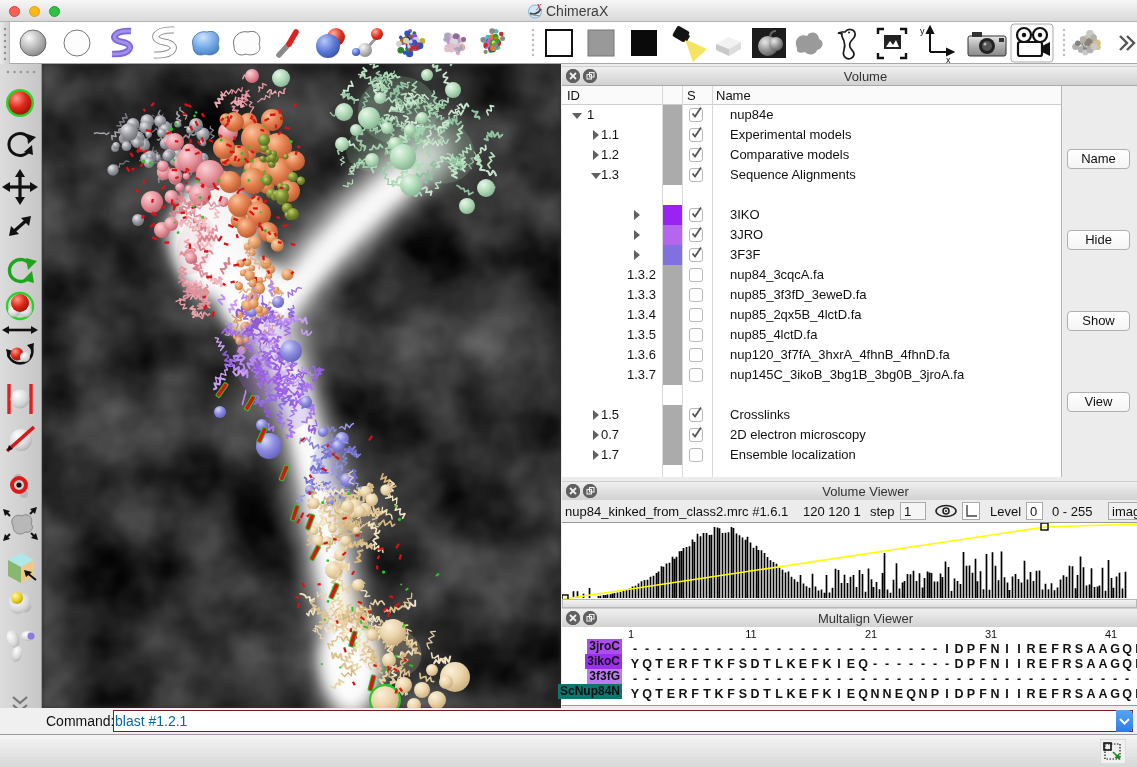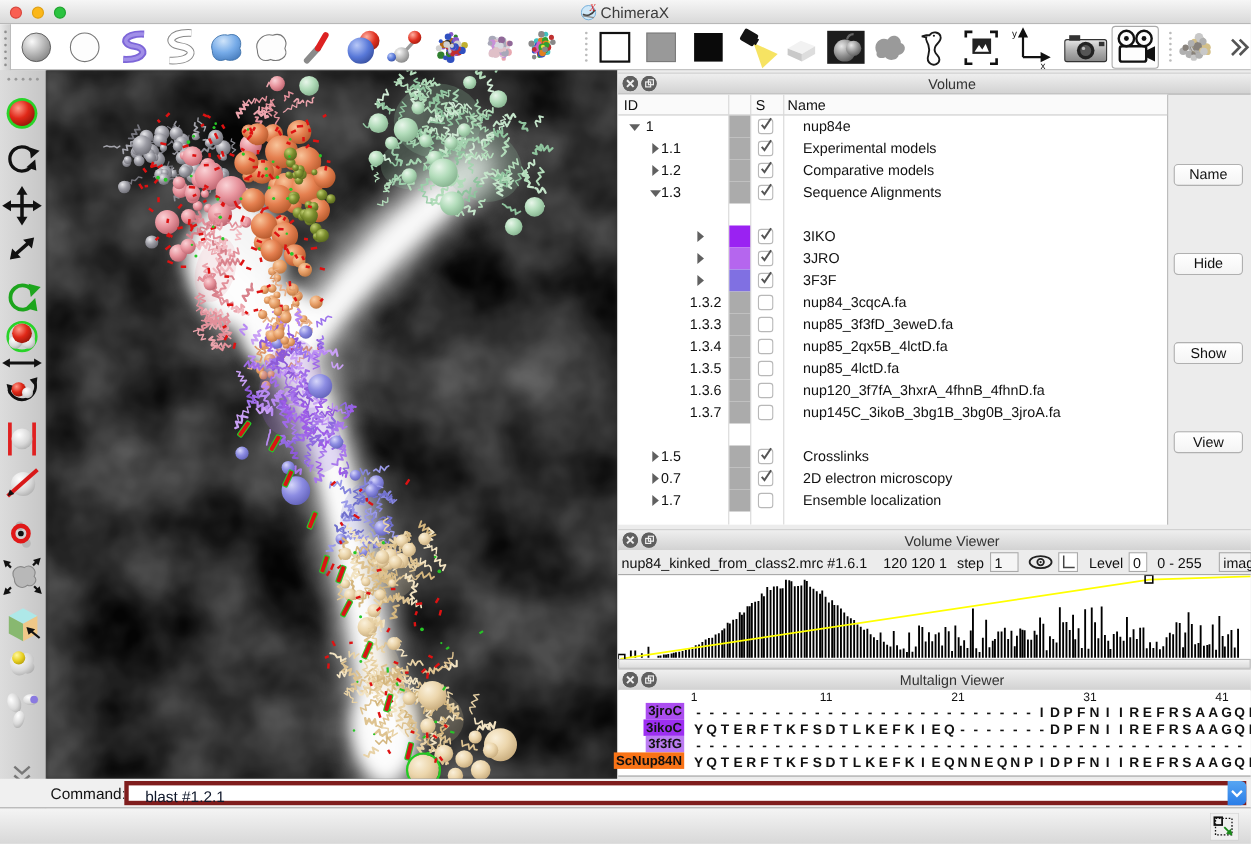--- a/index.html
+++ b/index.html
@@ -29,21 +29,21 @@
 .vbox { position:absolute; top:2px; height:18px; background:#fff; border:1px solid #aaa; font-size:13px; padding:1px 3px; }
 .hist { position:absolute; left:0; top:459px; width:575px; height:76px; background:#fff; }
 .hscroll { position:absolute; left:0; top:535px; width:575px; height:9px; background:linear-gradient(#f2f2f2,#dcdcdc); border:1px solid #b8b8b8; }
 .mav { position:absolute; left:0; top:563px; width:575px; height:79px; background:#fff; border-bottom:1px solid #999; }
 .rnum { position:absolute; top:628px; width:40px; text-align:center; font-size:11px; color:#111; }
 .slabel { position:absolute; height:15px; font-size:12px; font-weight:bold; color:#111; right:515px; padding:0 2px; line-height:15px; }
 .srow { position:absolute; left:629px; height:15px; width:520px; }
 .srow span { display:inline-block; width:12px; text-align:center; font-size:12.5px; font-weight:bold; color:#111; line-height:15px; }
 .cmdbar { position:absolute; left:0; top:708px; width:1137px; height:27px; background:#f0f0f0; border-bottom:1px solid #9a9a9a; }
 .cmdlabel { position:absolute; left:46px; top:5px; font-size:14px; color:#111; }
-.cmdinput { position:absolute; left:113px; top:2px; width:1020px; height:22px; background:#fff; border:4px solid #7f1d1d; font-size:14px; color:#0f172a; padding:2px 15px; }
+.cmdinput { position:absolute; left:113px; top:2px; width:1020px; height:22px; background:#fff; border:1px solid #7f1d1d; font-size:14px; color:#0369a1; padding:2px 1px; }
 .cmddrop { position:absolute; left:1116px; top:2px; width:17px; height:22px; background:linear-gradient(#57a5f2,#2a7de8); border-radius:0 5px 5px 0; }
 .statusbar { position:absolute; left:0; top:735px; width:1137px; height:32px; background:linear-gradient(#f4f4f4,#d8d8d8); }
 </style></head><body>
 <div id="app">
 <div class="titlebar">
   <div class="tl" style="left:9px;background:#f95f52;border:0.5px solid #d8443a"></div>
   <div class="tl" style="left:29px;background:#fbb719;border:0.5px solid #dfa012"></div>
   <div class="tl" style="left:49px;background:#2bc340;border:0.5px solid #1fa32e"></div>
   <svg style="position:absolute;left:528px;top:3px" width="15" height="16" viewBox="0 0 15 16">
         <circle cx="7" cy="8.5" r="6.5" fill="#cfe8f8" stroke="#6aa8d8" stroke-width="0.8"></circle>
@@ -1957,21 +1957,21 @@
           <rect x="6.5" y="3.5" width="4.5" height="4.5" fill="none" stroke="#eee" stroke-width="1.1"></rect>
         </svg></div>
   <div class="mav"></div>
 </div>
 <div class="slabel" style="top:639px;background:#ab4df0">3jroC</div>
 <div class="srow" style="top:639px"><span>-</span><span>-</span><span>-</span><span>-</span><span>-</span><span>-</span><span>-</span><span>-</span><span>-</span><span>-</span><span>-</span><span>-</span><span>-</span><span>-</span><span>-</span><span>-</span><span>-</span><span>-</span><span>-</span><span>-</span><span>-</span><span>-</span><span>-</span><span>-</span><span>-</span><span>-</span><span>I</span><span>D</span><span>P</span><span>F</span><span>N</span><span>I</span><span>I</span><span>R</span><span>E</span><span>F</span><span>R</span><span>S</span><span>A</span><span>A</span><span>G</span><span>Q</span><span>L</span></div>
 <div class="slabel" style="top:654px;background:#9d2ff2">3ikoC</div>
 <div class="srow" style="top:654px"><span>Y</span><span>Q</span><span>T</span><span>E</span><span>R</span><span>F</span><span>T</span><span>K</span><span>F</span><span>S</span><span>D</span><span>T</span><span>L</span><span>K</span><span>E</span><span>F</span><span>K</span><span>I</span><span>E</span><span>Q</span><span>-</span><span>-</span><span>-</span><span>-</span><span>-</span><span>-</span><span>-</span><span>D</span><span>P</span><span>F</span><span>N</span><span>I</span><span>I</span><span>R</span><span>E</span><span>F</span><span>R</span><span>S</span><span>A</span><span>A</span><span>G</span><span>Q</span><span>L</span></div>
 <div class="slabel" style="top:669px;background:#bb7cf2">3f3fG</div>
 <div class="srow" style="top:669px"><span>-</span><span>-</span><span>-</span><span>-</span><span>-</span><span>-</span><span>-</span><span>-</span><span>-</span><span>-</span><span>-</span><span>-</span><span>-</span><span>-</span><span>-</span><span>-</span><span>-</span><span>-</span><span>-</span><span>-</span><span>-</span><span>-</span><span>-</span><span>-</span><span>-</span><span>-</span><span>-</span><span>-</span><span>-</span><span>-</span><span>-</span><span>-</span><span>-</span><span>-</span><span>-</span><span>-</span><span>-</span><span>-</span><span>-</span><span>-</span><span>-</span><span>-</span><span>-</span></div>
-<div class="slabel" style="top:684px;background:#f97316">ScNup84N</div>
+<div class="slabel" style="top:684px;background:#0f766e">ScNup84N</div>
 <div class="srow" style="top:684px"><span>Y</span><span>Q</span><span>T</span><span>E</span><span>R</span><span>F</span><span>T</span><span>K</span><span>F</span><span>S</span><span>D</span><span>T</span><span>L</span><span>K</span><span>E</span><span>F</span><span>K</span><span>I</span><span>E</span><span>Q</span><span>N</span><span>N</span><span>E</span><span>Q</span><span>N</span><span>P</span><span>I</span><span>D</span><span>P</span><span>F</span><span>N</span><span>I</span><span>I</span><span>R</span><span>E</span><span>F</span><span>R</span><span>S</span><span>A</span><span>A</span><span>G</span><span>Q</span><span>L</span></div>
 <div class="rnum" style="left:611px">1</div>
     <div class="rnum" style="left:731px">11</div>
     <div class="rnum" style="left:851px">21</div>
     <div class="rnum" style="left:971px">31</div>
     <div class="rnum" style="left:1091px">41</div>
 <div class="cmdbar">
   <div class="cmdlabel">Command:</div>
   <div class="cmdinput">blast #1.2.1</div>
   <div class="cmddrop"><svg width="17" height="22">

